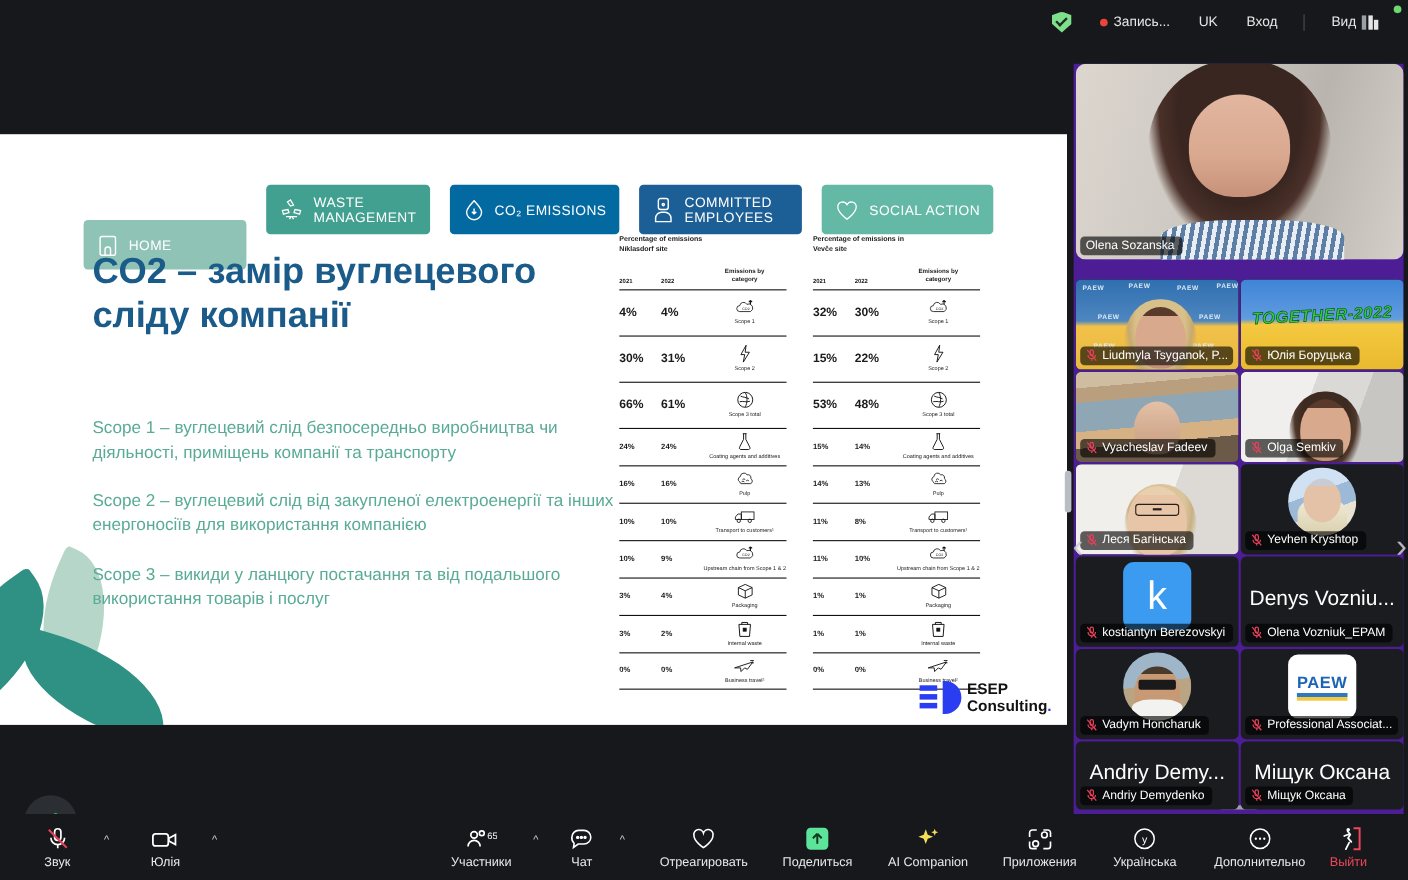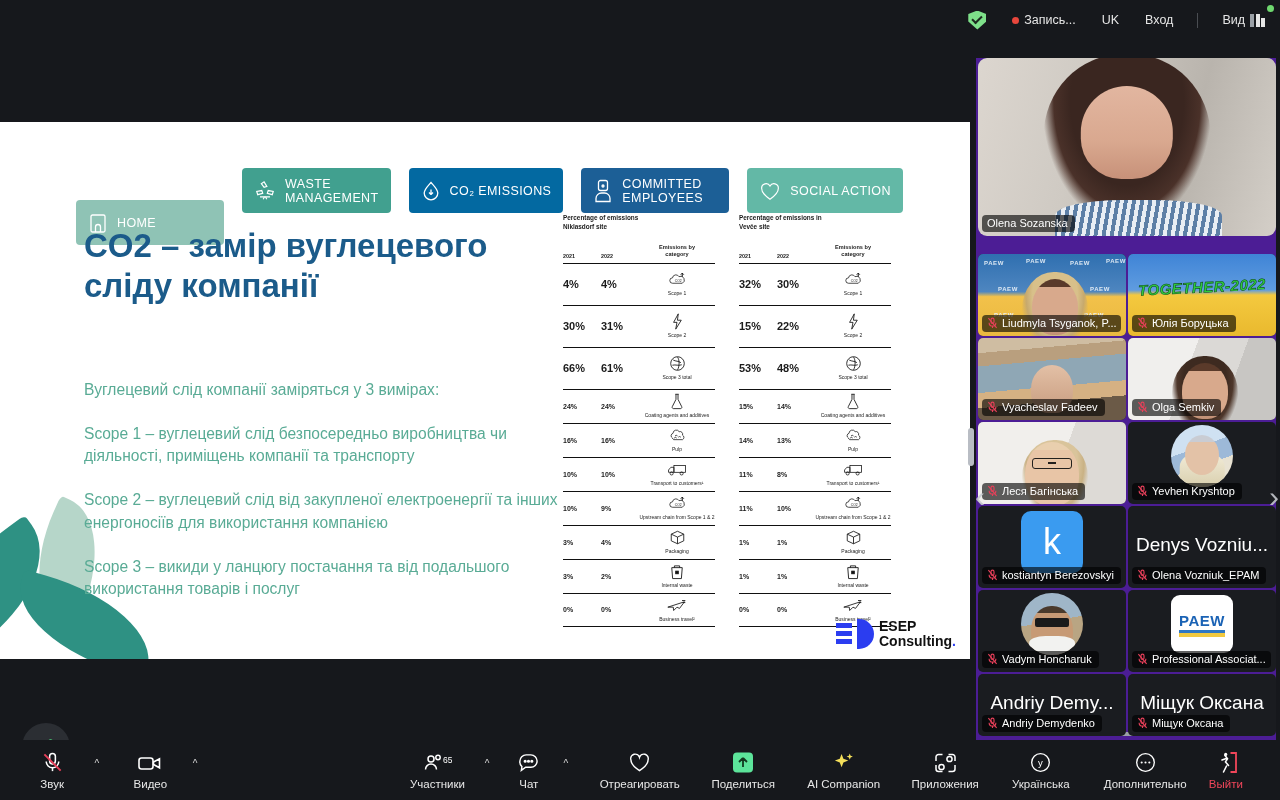--- a/index.html
+++ b/index.html
@@ -8,21 +8,21 @@
     background: #16181c;
     font-family: "Liberation Sans", sans-serif;
     overflow: hidden;
   }
   .app { position: relative; width: 1280px; height: 800px; background: #16181c; }
 
   
   .topbar {
     position: absolute; left: 0; top: 0; width: 1280px; height: 40px;
     background: #16181c; display: flex; align-items: center;
-    justify-content: flex-end; padding-right: 8px; gap: 12px;
+    justify-content: flex-end; padding-right: 20px; gap: 12px;
   }
   .tb-item { display: flex; align-items: center; gap: 5px; color: #e6e6e6;
     font-size: 12.5px; padding: 3px 7px; border-radius: 5px; white-space: nowrap; }
   .shield {
     width: 18px; height: 19px; background: #7ee08a; position: relative;
     clip-path: polygon(50% 0%, 100% 18%, 100% 58%, 50% 100%, 0% 58%, 0% 18%);
     display: flex; align-items: center; justify-content: center;
   }
   .shield:after {
     content: ""; width: 8px; height: 4px; border-left: 2px solid #1d2b20;
@@ -291,21 +291,20 @@
           <svg width="22" height="20" viewBox="0 0 24 22" fill="none" stroke="#fff" stroke-width="1.3">
             <path d="M12 20S2.8 13.6 2.8 7.9A4.9 4.9 0 0112 5.5a4.9 4.9 0 019.2 2.4C21.2 13.6 12 20 12 20z"></path>
           </svg>
           <span class="lbl">SOCIAL ACTION</span>
         </div>
       </div>
 
       <div class="slide-title">CO2 – замір вуглецевого сліду компанії</div>
 
       <div class="slide-body">
-        <p>Вуглецевий слід компанії заміряться у 3 вимірах:</p>
         <p>Scope 1 – вуглецевий слід безпосередньо виробництва чи діяльності, приміщень компанії та транспорту</p>
         <p>Scope 2 – вуглецевий слід від закупленої електроенергії та інших енергоносіїв для використання компанією</p>
         <p>Scope 3 – викиди у ланцюгу постачання та від подальшого використання товарів і послуг</p>
       </div>
 
       <div class="tbl-zone">
         <div class="tbl" id="tbl0">
             <div class="tbl-cap">Percentage of emissions<br>Niklasdorf site</div>
             <div class="tbl-head">
               <span class="y">2021</span>
@@ -823,21 +822,21 @@
       <span class="caret">^</span>
     </div>
 
     <div class="bb-item" style="margin-left:38px;width:62px">
       <span class="glyph">
         <svg width="26" height="20" viewBox="0 0 26 20" fill="none" stroke="#fff" stroke-width="1.6">
           <rect x="2" y="5" width="14" height="11" rx="2.5"></rect>
             <path d="M16.5 9l6-3.2v9L16.5 11.5z"></path>
         </svg>
       </span>
-      <span>Видео</span>
+      <span>Юлія</span>
       <span class="caret">^</span>
     </div>
 
     <div class="bb-item" style="margin-left:222px;width:72px">
       <span class="glyph">
         <svg width="30" height="20" viewBox="0 0 30 20" fill="none" stroke="#fff" stroke-width="1.5">
           <circle cx="9" cy="6" r="3"></circle>
             <path d="M3.5 16.5a5.5 5.5 0 0111 0"></path>
           <circle cx="16" cy="4.5" r="2.2"></circle>
           <text x="21" y="9.5" font-size="8.5" fill="#fff" stroke="none" font-family="Liberation Sans">65</text>

